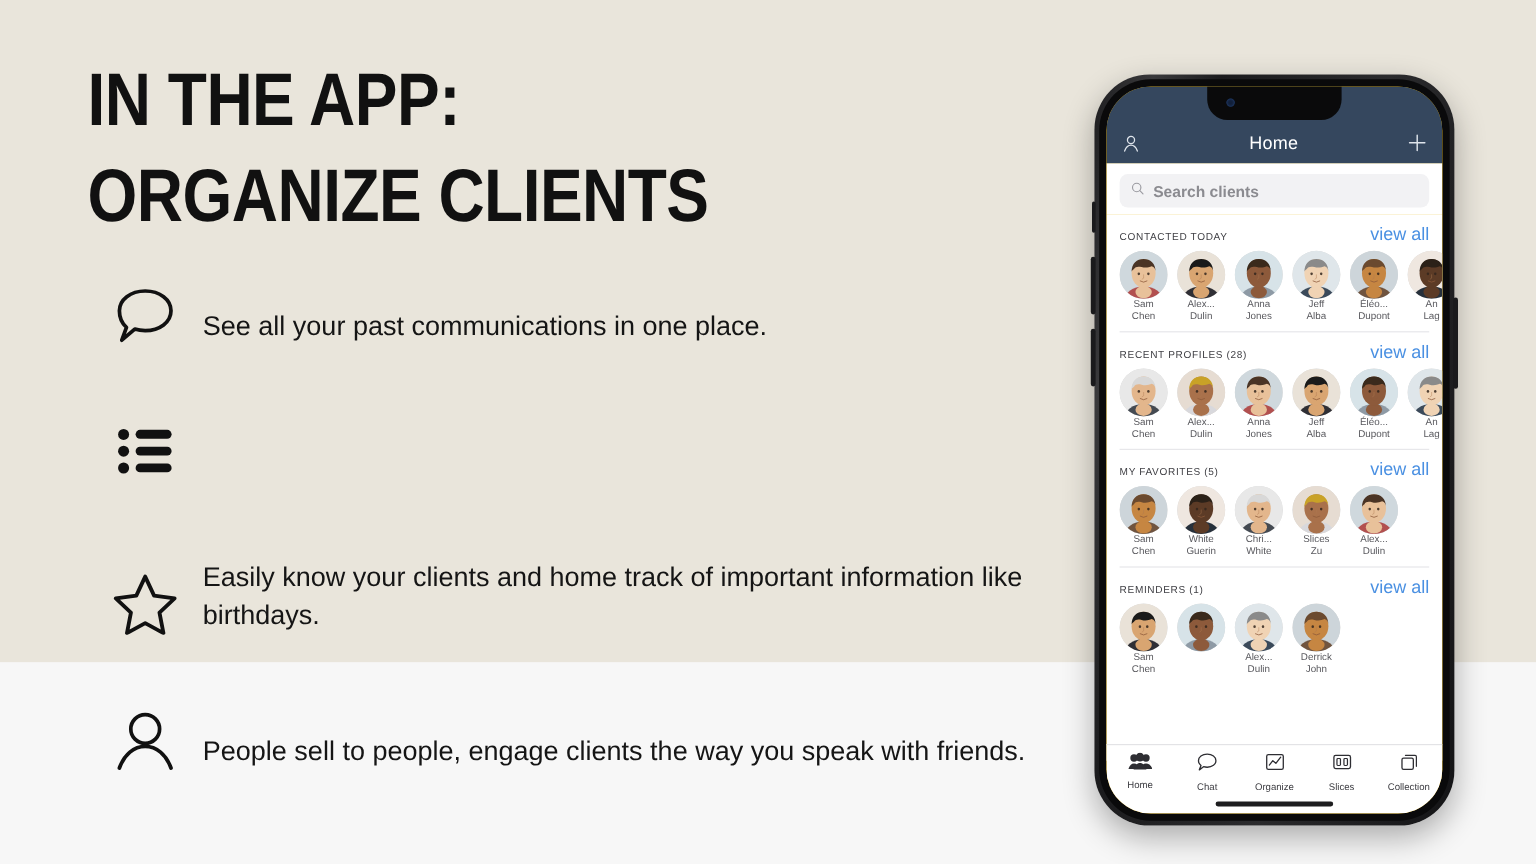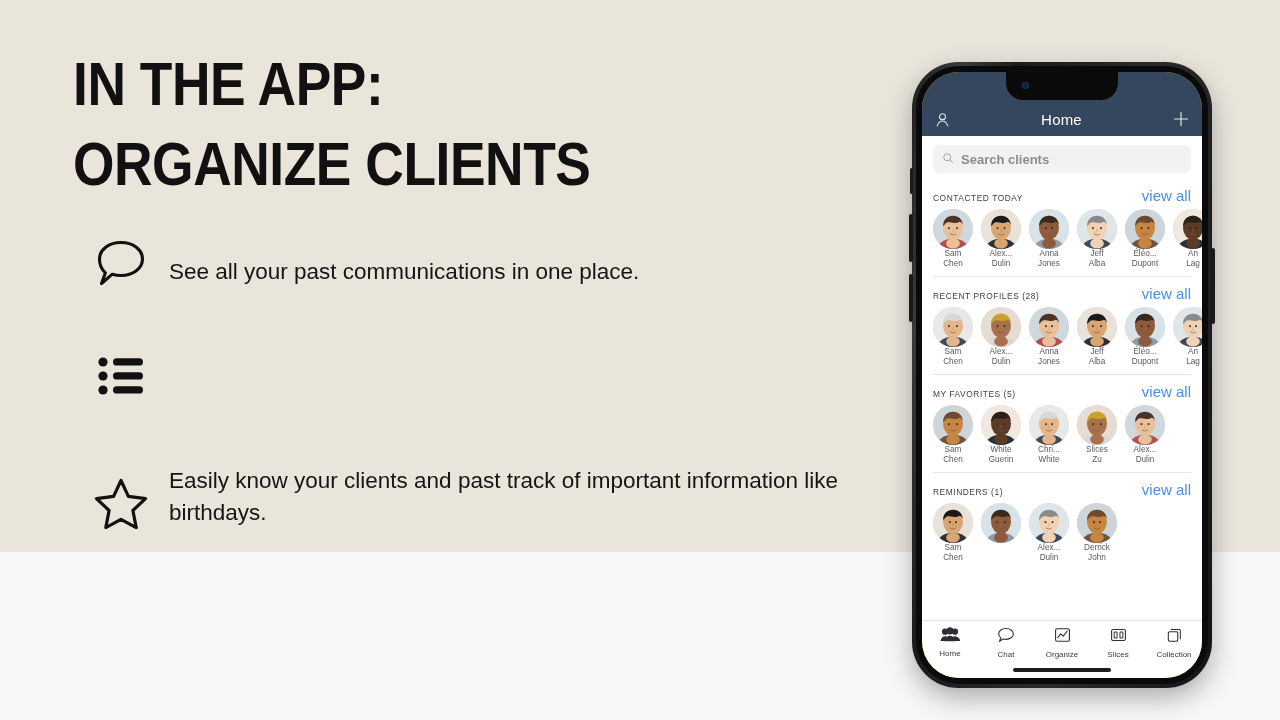--- a/index.html
+++ b/index.html
@@ -277,23 +277,32 @@
         </svg>
       </div>
     </div>
 
     <div class="bullet" id="b2">
       <div class="ico">
         <svg width="54" height="52" viewBox="0 0 54 52" fill="none" xmlns="http://www.w3.org/2000/svg">
           <path d="M27 3.5l7.4 15.9 17.1 2.2-12.6 11.9 3.3 17.1L27 42.3 11.8 50.6l3.3-17.1L2.5 21.6l17.1-2.2L27 3.5z" stroke="#111" stroke-width="3.2" stroke-linejoin="round"></path>
         </svg>
       </div>
-      <div class="txt">Easily know your clients and past track of important information like birthdays.</div>
+      <div class="txt">Easily know your clients and home track of important information like birthdays.</div>
     </div>
 
+    <div class="bullet" id="b3">
+      <div class="ico">
+        <svg width="50" height="50" viewBox="0 0 50 50" fill="none" xmlns="http://www.w3.org/2000/svg">
+          <circle cx="25" cy="15.5" r="12" stroke="#111" stroke-width="3.1"></circle>
+          <path d="M3.5 48C7.6 36.8 15.6 30 25 30s17.4 6.8 21.5 18" stroke="#111" stroke-width="3.1" stroke-linecap="round"></path>
+        </svg>
+      </div>
+      <div class="txt">People sell to people, engage clients the way you speak with friends.</div>
+    </div>
   </div>
 
   <div id="phone">
     <div id="frame"></div>
     <div id="frame-inner"></div>
     <div class="sbtn" id="btn-silent"></div>
     <div class="sbtn" id="btn-vup"></div>
     <div class="sbtn" id="btn-vdown"></div>
     <div class="sbtn" id="btn-power"></div>
 

